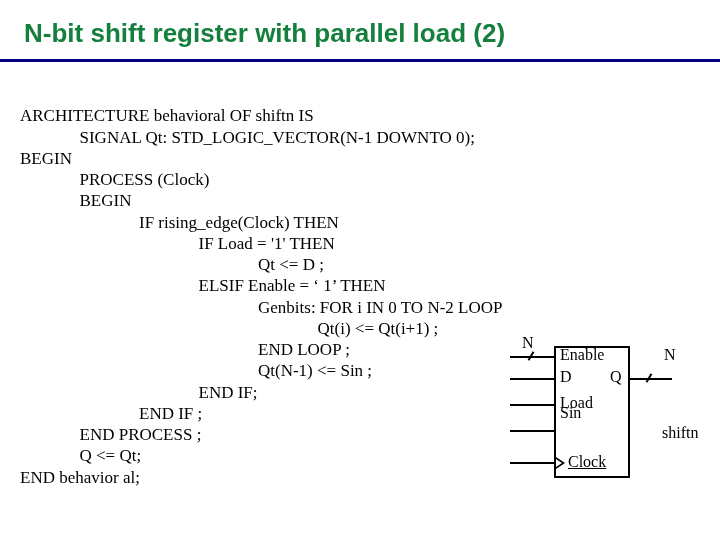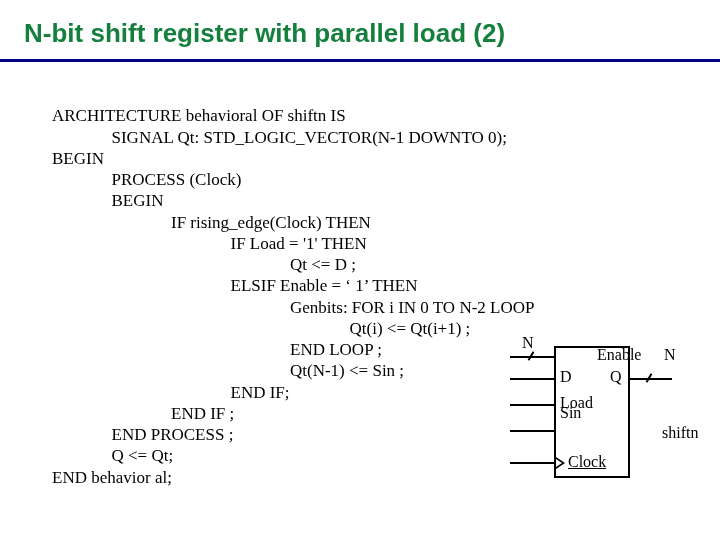--- a/index.html
+++ b/index.html
@@ -24,21 +24,20 @@
     height: 3px;
     background: #000080;
     margin: 0;
   }
   .code {
     font-size: 17px;
     line-height: 1.25;
     padding: 22px 0 0 20px;
     white-space: pre;
     font-family: "Times New Roman", Times, serif;
-    margin-left: 32px;
   }
   .diagram {
     position: absolute;
     left: 486px;
     top: 332px;
     width: 220px;
     height: 180px;
   }
   .box {
     position: absolute;
@@ -109,21 +108,21 @@
 <span>              Q &lt;= Qt;</span>
 <span>END behavior al;</span>
 </div>
 
 <div class="diagram">
   <div class="box"></div>
 
   <div class="wire" style="left:24px; top:24px; width:44px; height:2px;"></div>
   <div class="slash" style="left:40px; top:23px;"></div>
   <span class="lbl" style="left:36px; top:2px;">N</span>
-  <span class="lbl" style="left:74px; top:14px;margin-left:37px;">Enable</span>
+  <span class="lbl" style="left:74px; top:14px;">Enable</span>
 
   <div class="wire" style="left:24px; top:46px; width:44px; height:2px;"></div>
   <span class="lbl" style="left:74px; top:36px;">D</span>
 
   <div class="wire" style="left:24px; top:72px; width:44px; height:2px;"></div>
   <span class="lbl" style="left:74px; top:62px;">Load</span>
 
   <div class="wire" style="left:24px; top:98px; width:44px; height:2px;"></div>
   <span class="lbl" style="left:74px; top:72px;">Sin</span>
 

